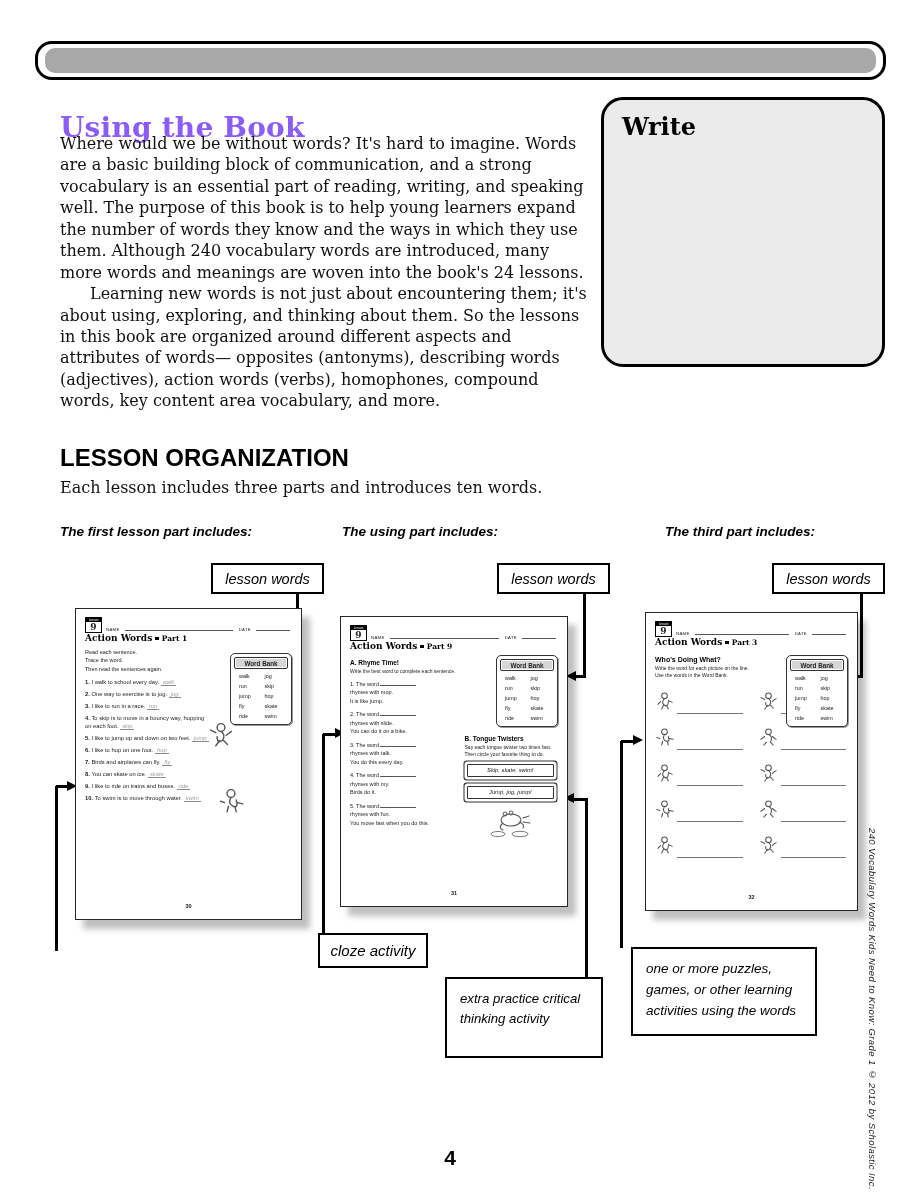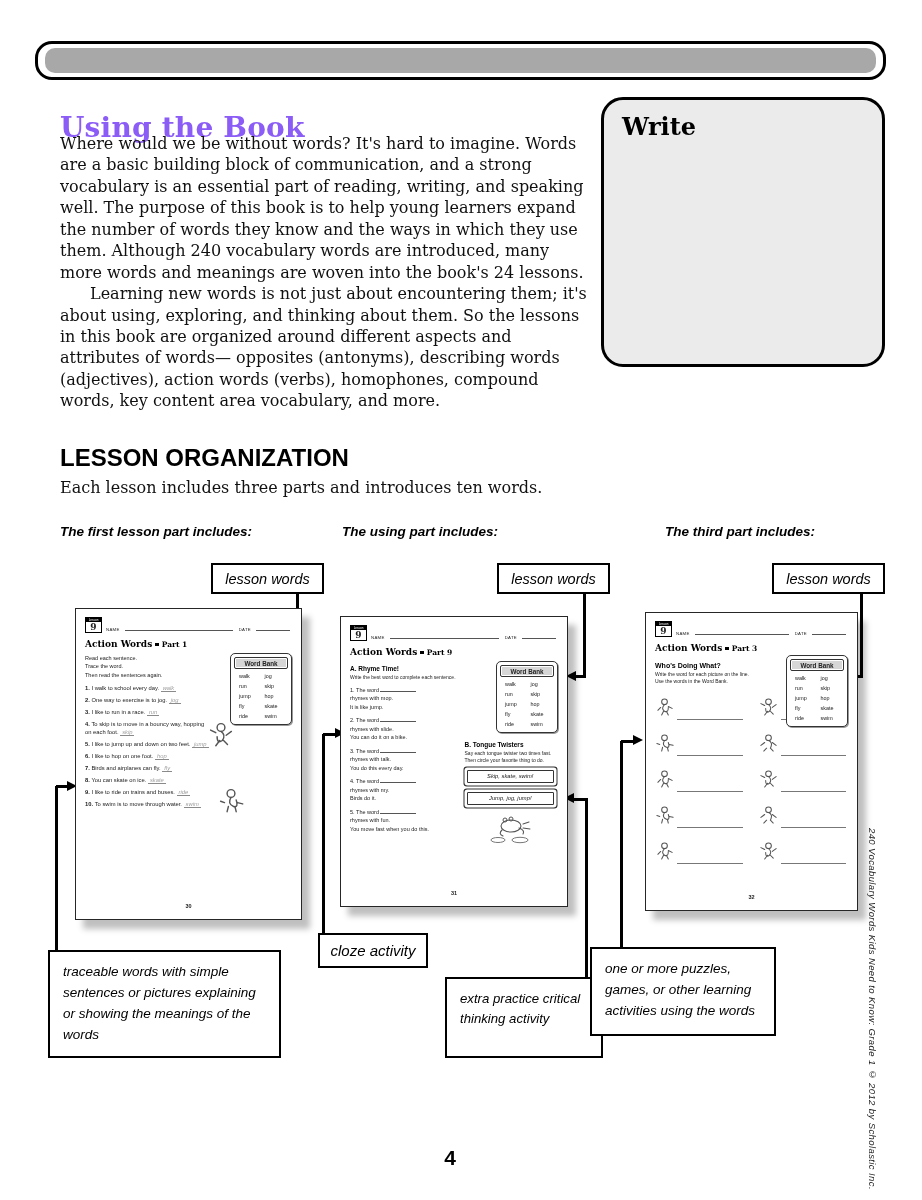--- a/index.html
+++ b/index.html
@@ -46,21 +46,21 @@
   .ws{position:absolute;background:#fff;border:1.6px solid #262626;box-shadow:8px 9px 6px rgba(0,0,0,.25);
       box-sizing:border-box;z-index:3;color:#222;}
   .ws-inner{position:absolute;top:8px;bottom:8px;left:9px;right:9px;}
   .ws-head{display:flex;align-items:flex-end;gap:4px;}
   .badge{width:15px;border:1px solid #000;text-align:center;flex:0 0 auto;}
   .badge-top{background:#000;color:#fff;font-size:3px;line-height:4px;overflow:hidden;}
   .badge-num{font-weight:bold;font-size:9px;line-height:10px;font-family:"DejaVu Serif",serif;}
   .hlabel{font-size:4.3px;letter-spacing:.3px;margin-bottom:1px;}
   .hline{border-bottom:.8px solid #555;height:1px;flex:1;margin:0 2px 2px 1px;}
   .hline.date{flex:0 0 34px;}
-  .ws-title{margin-top:6px;font-family:"DejaVu Serif",serif;font-weight:bold;font-size:9px;color:#000;}
+  .ws-title{margin-top:0;font-family:"DejaVu Serif",serif;font-weight:bold;font-size:9px;color:#000;}
   .sq{display:inline-block;width:3.5px;height:3.5px;background:#000;margin:0 3px 1px 3px;}
   .ws-part{font-size:7.5px;}
   .wb{position:absolute;width:62px;border:1.2px solid #333;border-radius:5px;background:#fff;
       padding:3px;box-sizing:border-box;box-shadow:1px 1px 0 #999;}
   .wb-title{border:1px solid #333;background:#d6d6d6;font-weight:bold;font-size:6.3px;text-align:center;
             padding:1.5px 0;border-radius:2px;box-shadow:inset 0 0 0 1px #fff;}
   .wb-rows{display:grid;grid-template-columns:1fr 1fr;gap:4px 6px;padding:4px 4px 2px 5px;font-size:5.4px;}
   .ws-dir{font-size:5.5px;line-height:1.5;margin-top:5px;width:140px;}
   .ws-pg{position:absolute;bottom:2px;left:0;right:0;text-align:center;font-size:5.5px;font-weight:bold;}
   
@@ -395,20 +395,19 @@
                 <circle cx="10" cy="5" r="3" stroke="#555" stroke-width="1.1"></circle>
                 <path d="M10 8 q4 3 1 7 q-4 3 -4 -3 M6 9 l-4 -2 M14 11 l4 -3 M9 15 l-3 4 M12 15 l3 3" stroke="#555" stroke-width="1.1" stroke-linecap="round"></path>
               </svg></span>
             <span class="pic-line"></span>
           </div>
         </div>
       <div class="ws-pg">32</div>
     </div>
   </div>
 
-  <div class="callout co-text" style="left:48px;top:950px;width:233px;min-height:89px;">traceable words with simple sentences or pictures explaining or showing the meanings of the words</div>
   <div class="callout" style="left:318px;top:933px;width:110px;height:35px;display:flex;align-items:center;justify-content:center;font-size:15px;">cloze activity</div>
   <div class="callout co-text" style="left:445px;top:977px;width:158px;min-height:81px;font-size:13.2px;">extra practice critical thinking activity</div>
-  <div class="callout co-text" style="left:590px;top:947px;width:186px;min-height:89px;">one or more puzzles, games, or other learning activities using the words</div>
+  <div class="callout co-text" style="left:631px;top:947px;width:186px;min-height:89px;">one or more puzzles, games, or other learning activities using the words</div>
 
   <div class="page-num">4</div>
   <div class="credit">240 Vocabulary Words Kids Need to Know: Grade 1 © 2012 by Scholastic Inc.</div>
 </div>
 
 </body></html>

